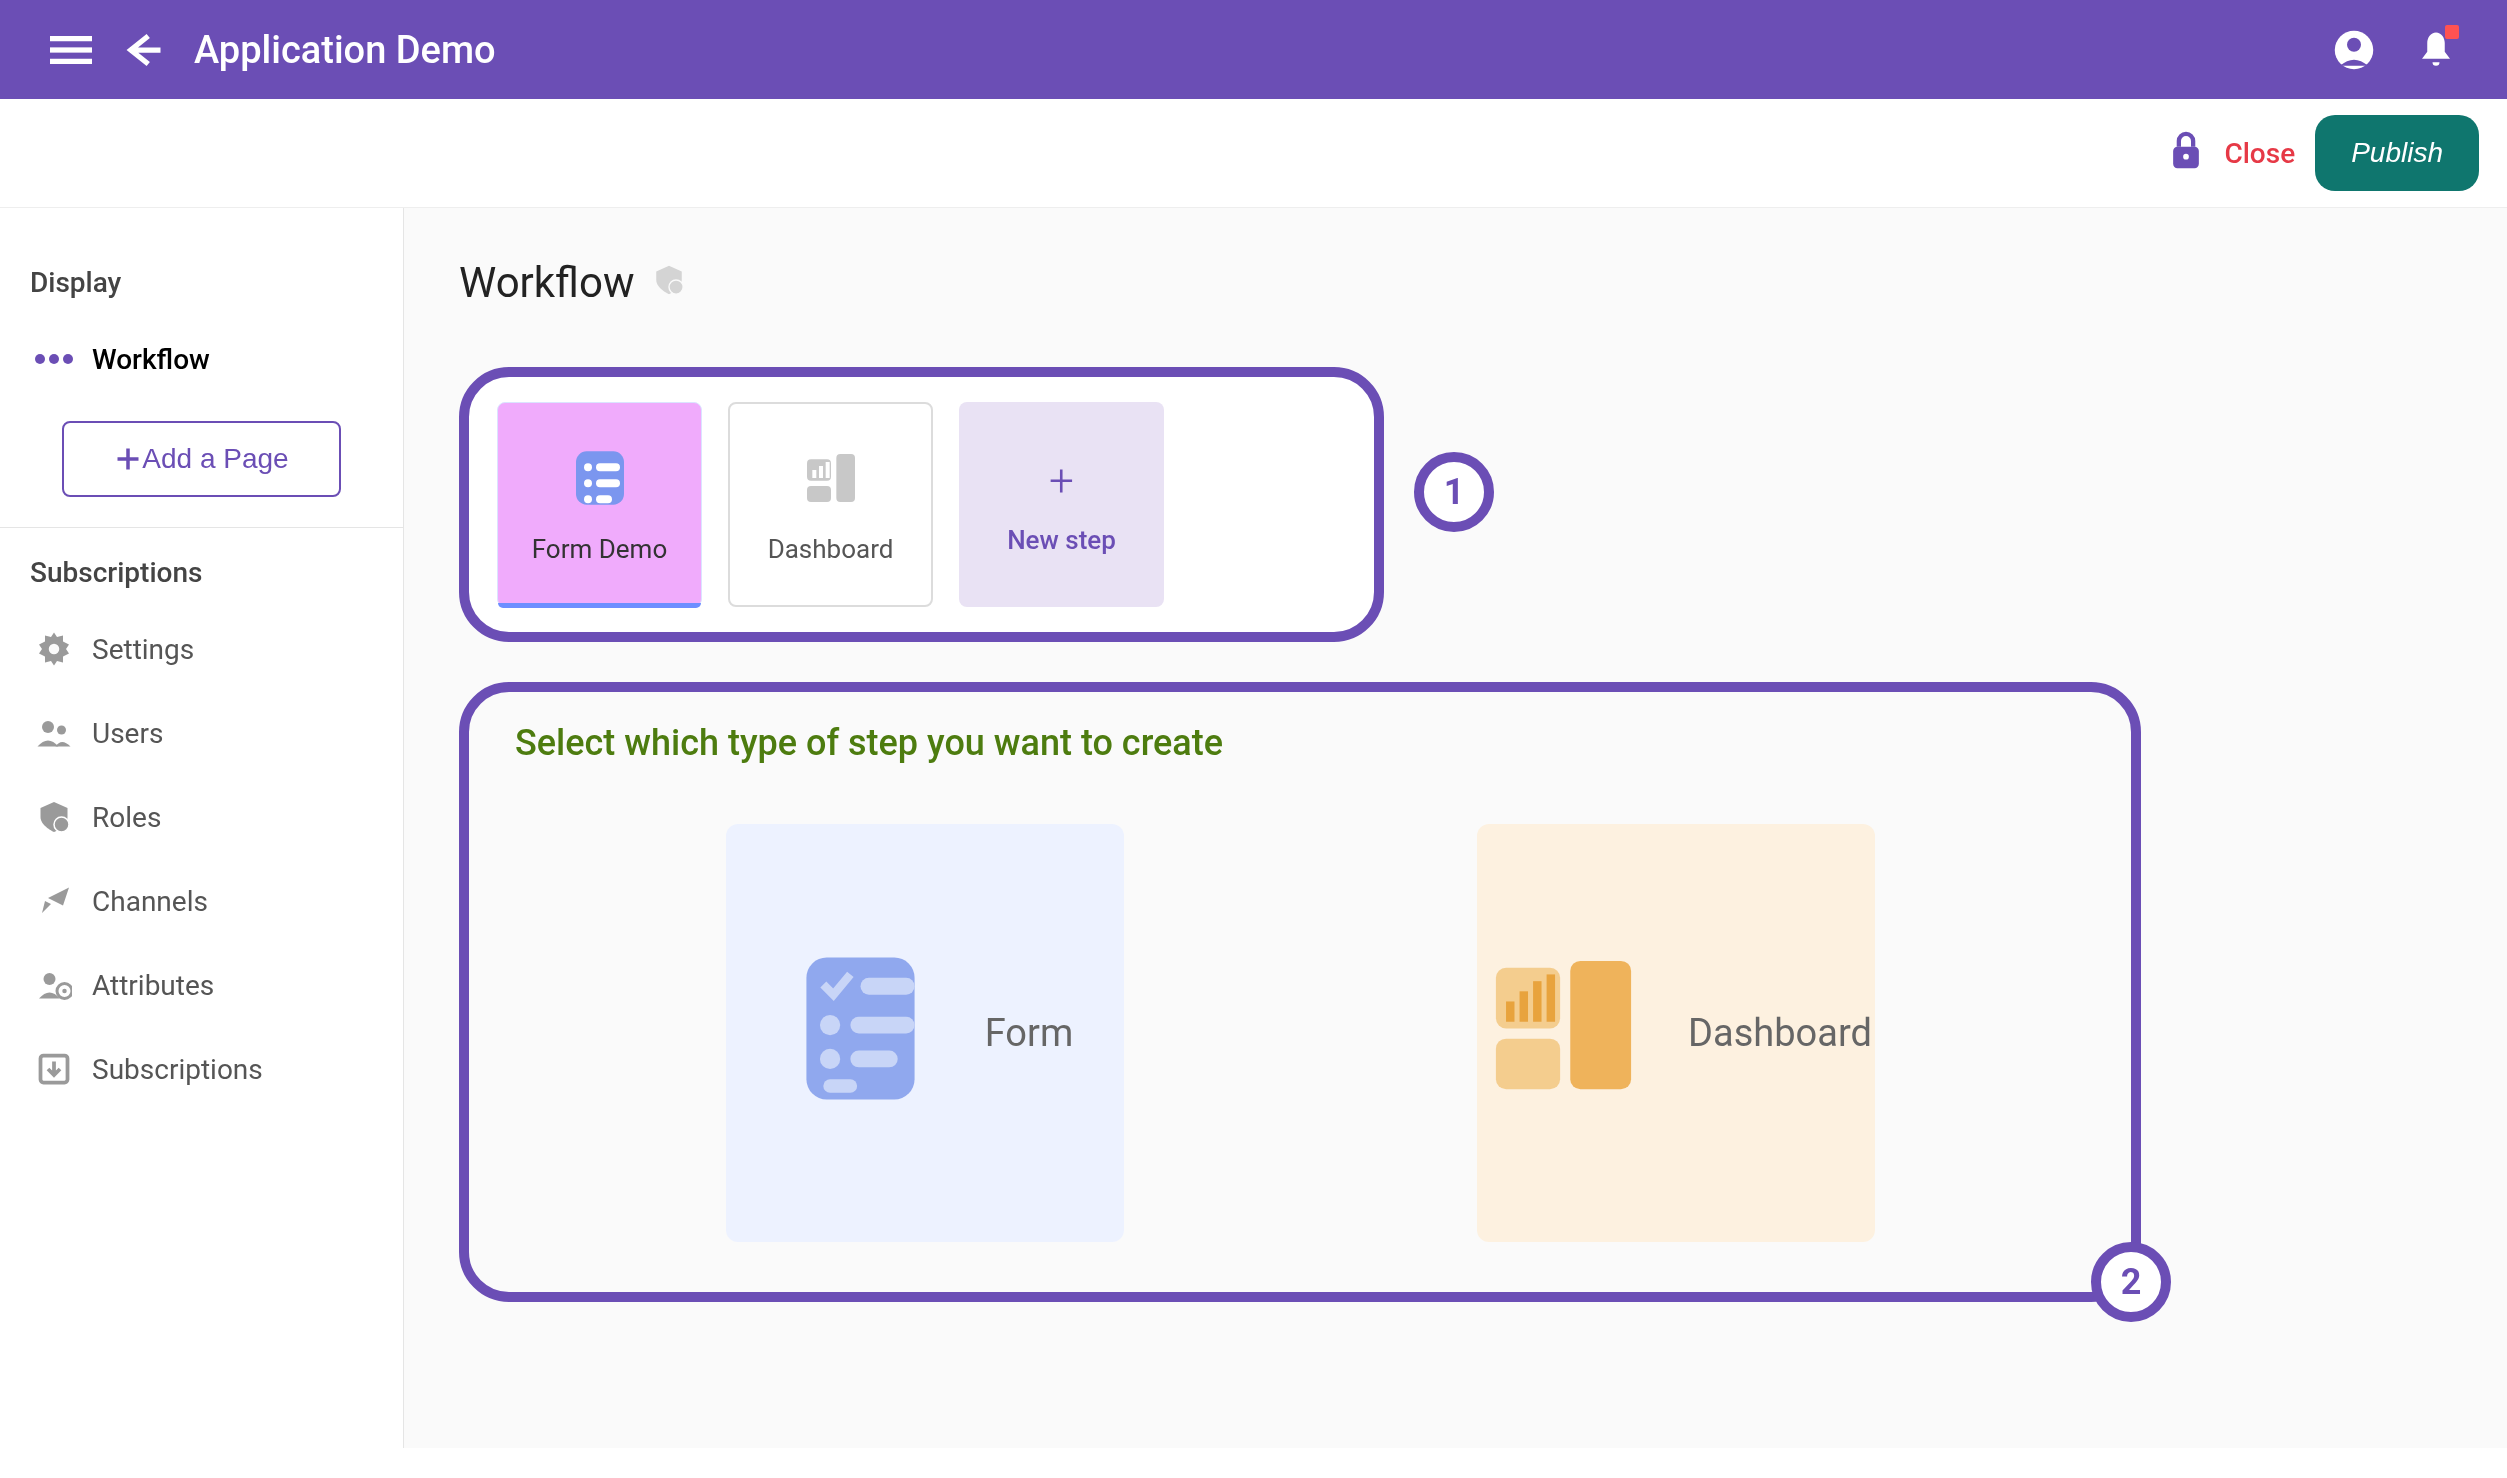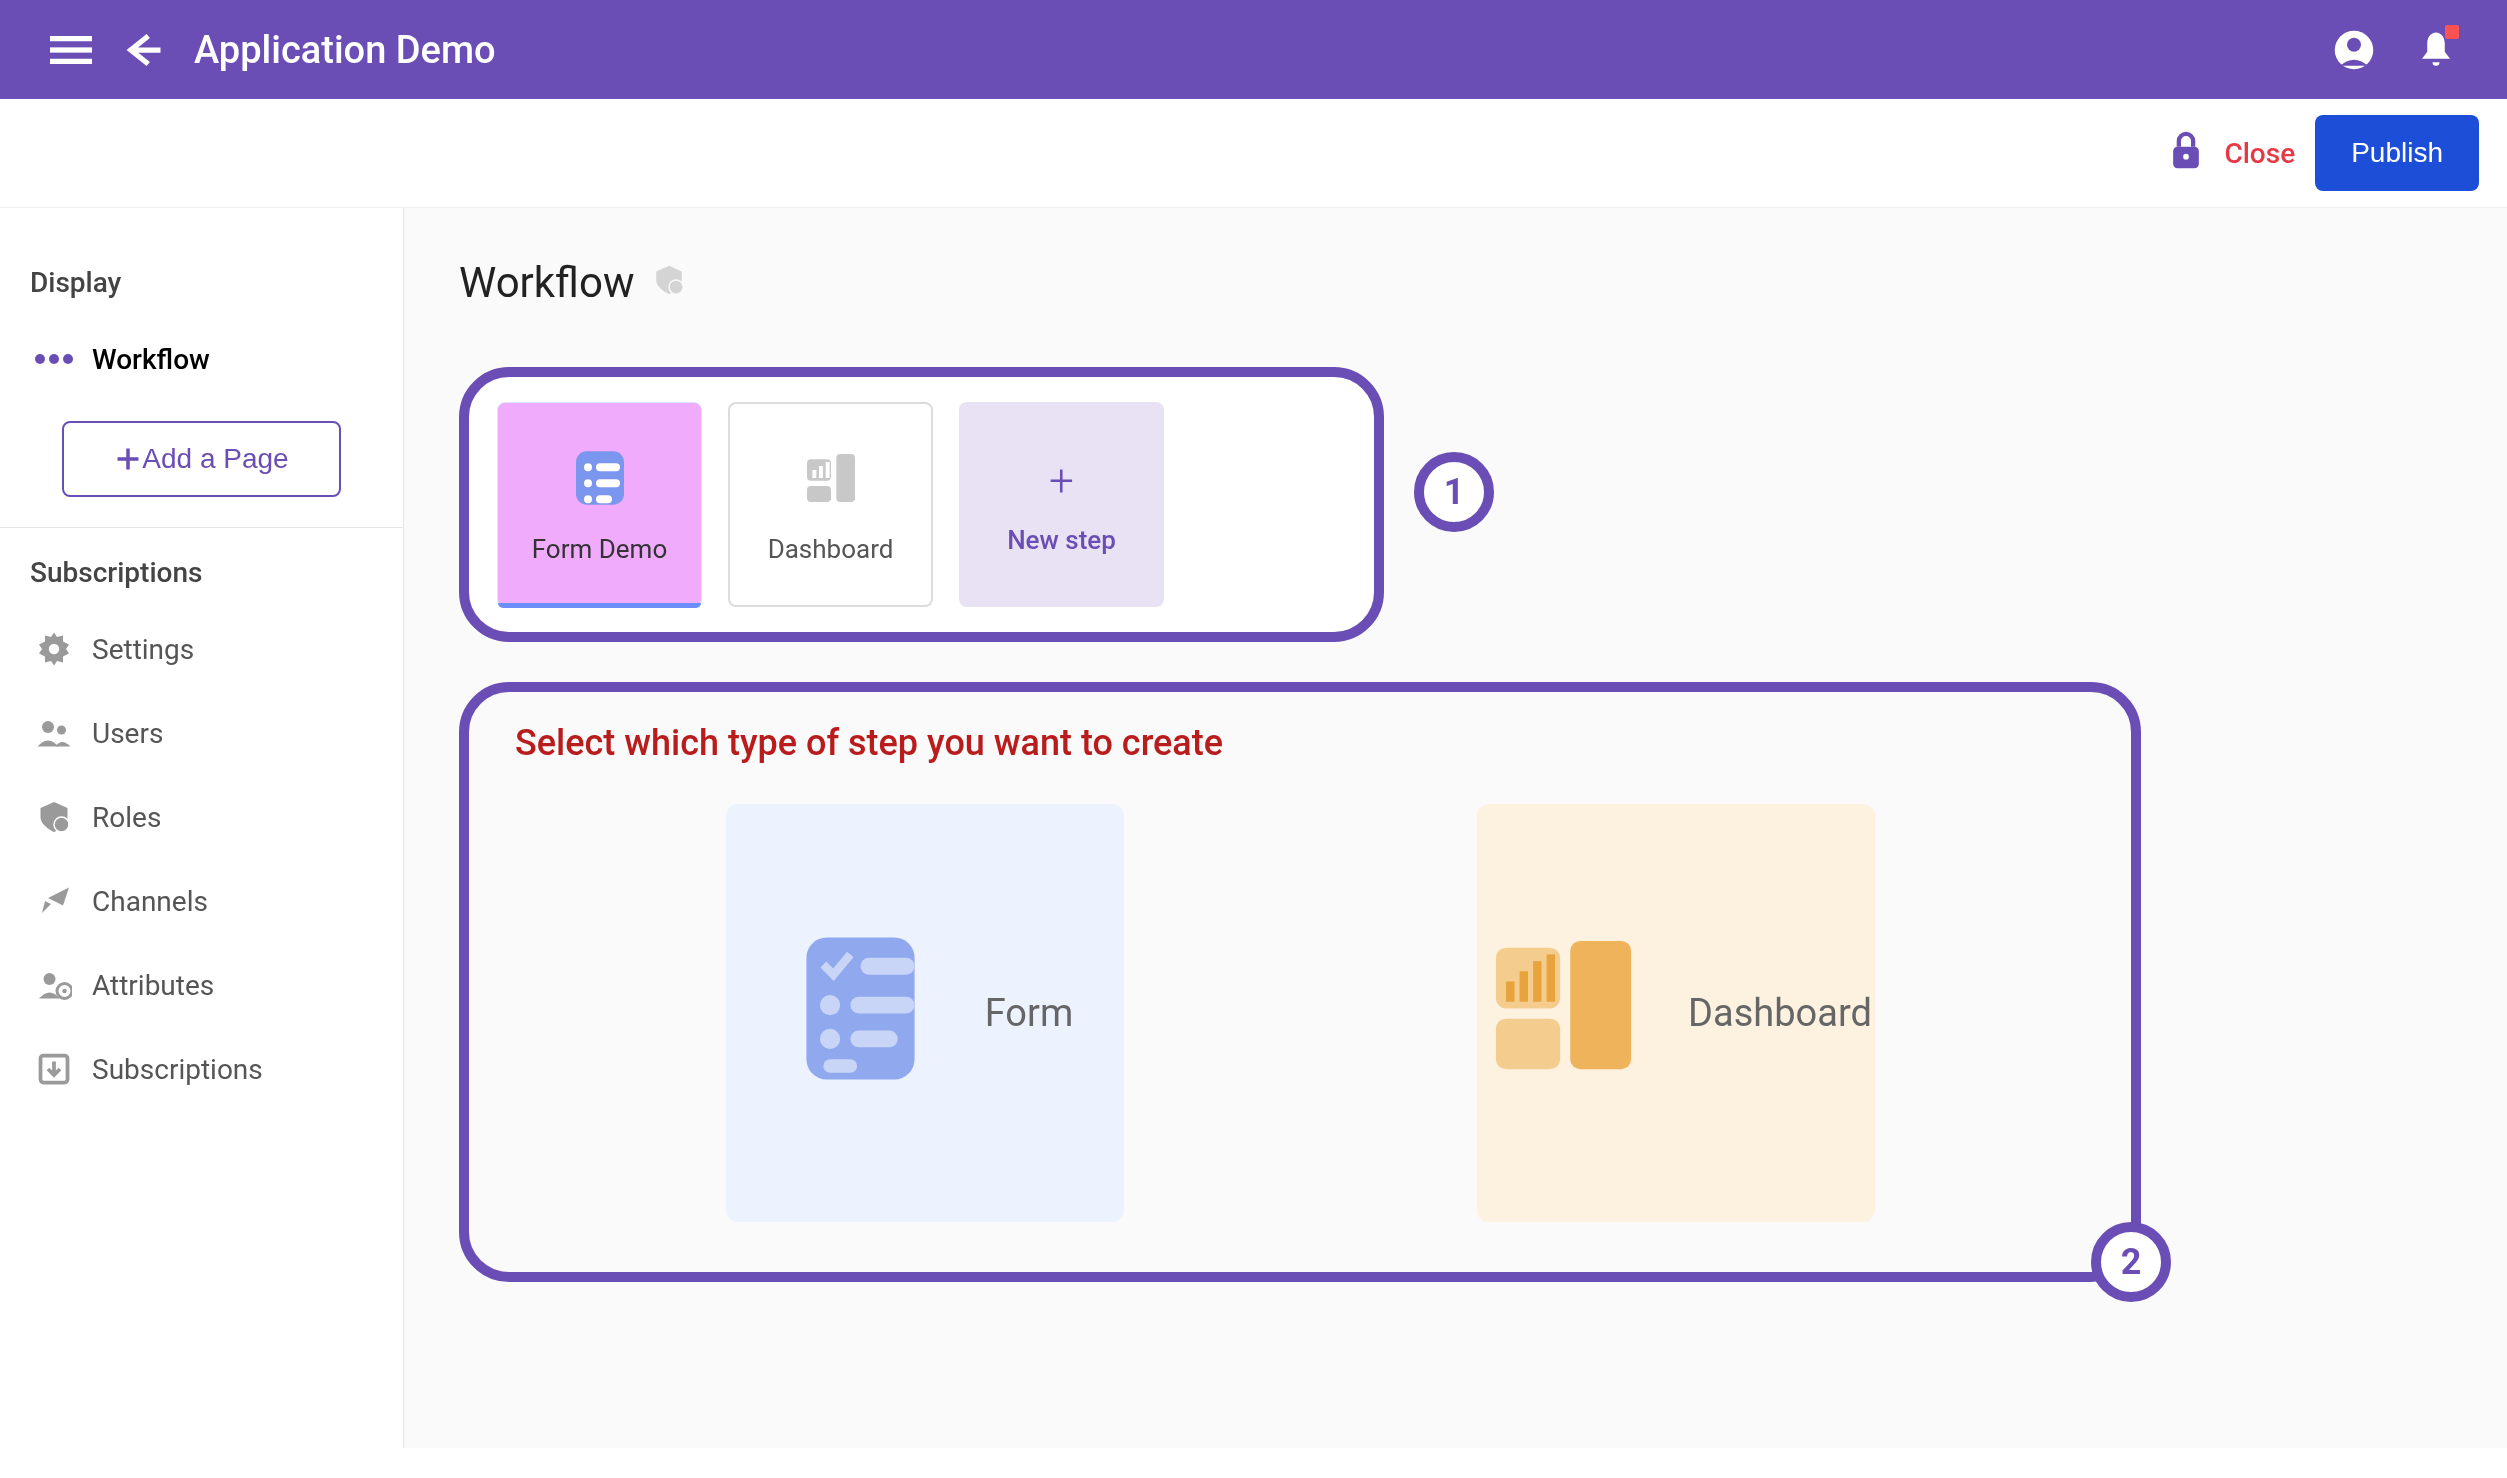--- a/index.html
+++ b/index.html
@@ -13,21 +13,21 @@
 .icon-btn { display: inline-flex; align-items: center; justify-content: center; cursor: pointer; }
 .menu-icon, .back-icon { width: 42px; height: 42px; }
 .user-icon, .bell-icon { width: 42px; height: 42px; }
 .notif-dot { position: absolute; top: -4px; right: -2px; width: 14px; height: 14px; background: #ff5252; border-radius: 2px; }
 .bell-wrap { position: relative; }
 
 
 .subheader { height: 109px; background: #fff; border-bottom: 1px solid #eee; display: flex; align-items: center; justify-content: flex-end; padding: 0 28px; gap: 20px; }
 .lock-icon { width: 36px; height: 40px; }
 .close-link { color: #e63946; font-size: 28px; font-weight: 500; cursor: pointer; }
-.publish-btn { background: #1d4ed8; color: #fff; font-size: 28px; font-weight: 500; padding: 22px 36px; border-radius: 8px; border: none; cursor: pointer; }
+.publish-btn { background: #0f766e; color: #fff; font-size: 28px; font-weight: 500; padding: 22px 36px; border-radius: 20px; border: none; cursor: pointer; font-style: italic; }
 
 
 .layout { display: flex; height: calc(100% - 239px); }
 
 
 .sidebar { width: 404px; border-right: 1px solid #e5e5e5; padding-top: 40px; }
 .side-section { font-size: 28px; color: #444; padding: 18px 30px; font-weight: 500; }
 .side-item { display: flex; align-items: center; gap: 20px; padding: 24px 36px; font-size: 28px; color: #555; cursor: pointer; }
 .side-item.active { color: #000; font-weight: 500; }
 .side-item-icon { width: 36px; height: 36px; display: flex; align-items: center; justify-content: center; }
@@ -47,21 +47,21 @@
 .step-tile.dashboard { background: #fff; border: 2px solid #dcdcdc; color: #555; }
 .step-tile.newstep { background: #e9e2f4; color: #6b4eb5; font-weight: 500; }
 .step-tile-icon { width: 64px; height: 64px; }
 .plus-lg { font-size: 44px; font-weight: 300; color: #6b4eb5; }
 
 
 .callout-badge { width: 80px; height: 80px; border: 10px solid #6b4eb5; border-radius: 50%; display: flex; align-items: center; justify-content: center; font-size: 36px; font-weight: 700; color: #6b4eb5; background: #fff; position: absolute; }
 
 
 .type-box { border: 10px solid #6b4eb5; border-radius: 50px; padding: 30px 40px 50px; margin-top: 40px; width: 1682px; position: relative; background: #fafafa; }
-.type-title { font-size: 36px; color: #b91c1c; font-weight: 500; margin-bottom: 40px; margin-left: 6px; }
+.type-title { font-size: 36px; color: #4d7c0f; font-weight: 500; margin-bottom: 60px; margin-left: 6px; }
 .type-options { display: flex; justify-content: space-around; padding: 0 40px; }
 .type-card { width: 398px; height: 418px; border-radius: 12px; display: flex; flex-direction: row; align-items: center; justify-content: center; gap: 40px; font-size: 38px; color: #666; cursor: pointer; }
 .type-card.form { background: #edf2ff; }
 .type-card.dash { background: #fdf1e0; }
 .type-card-icon { width: 169px; height: 169px; }
 
 .dots-icon { display: flex; gap: 4px; }
 .dots-icon span { width: 10px; height: 10px; background: #6b4eb5; border-radius: 50%; }
 </style>
 </head>

